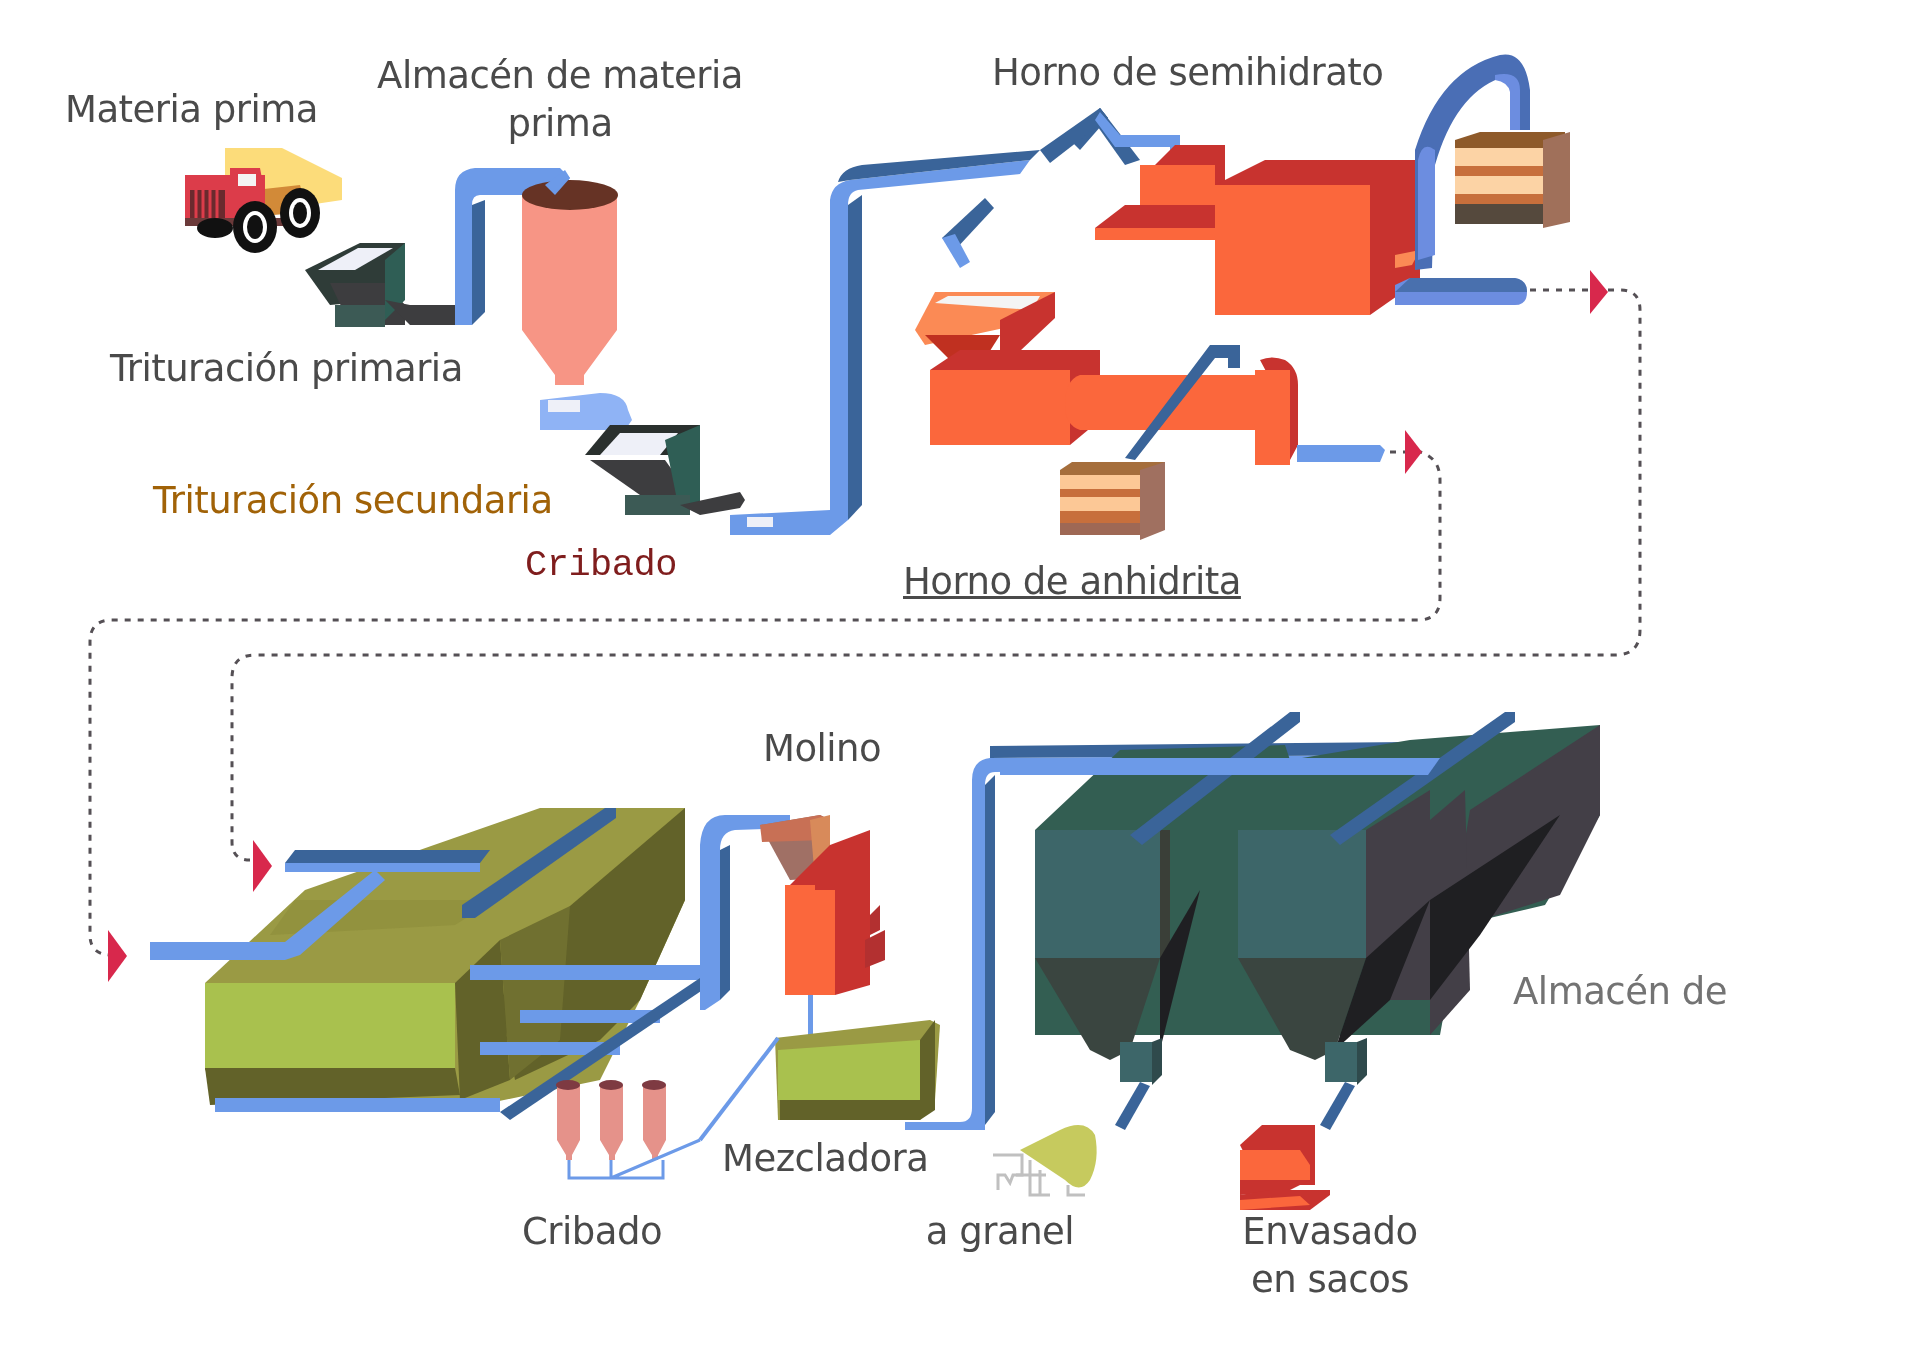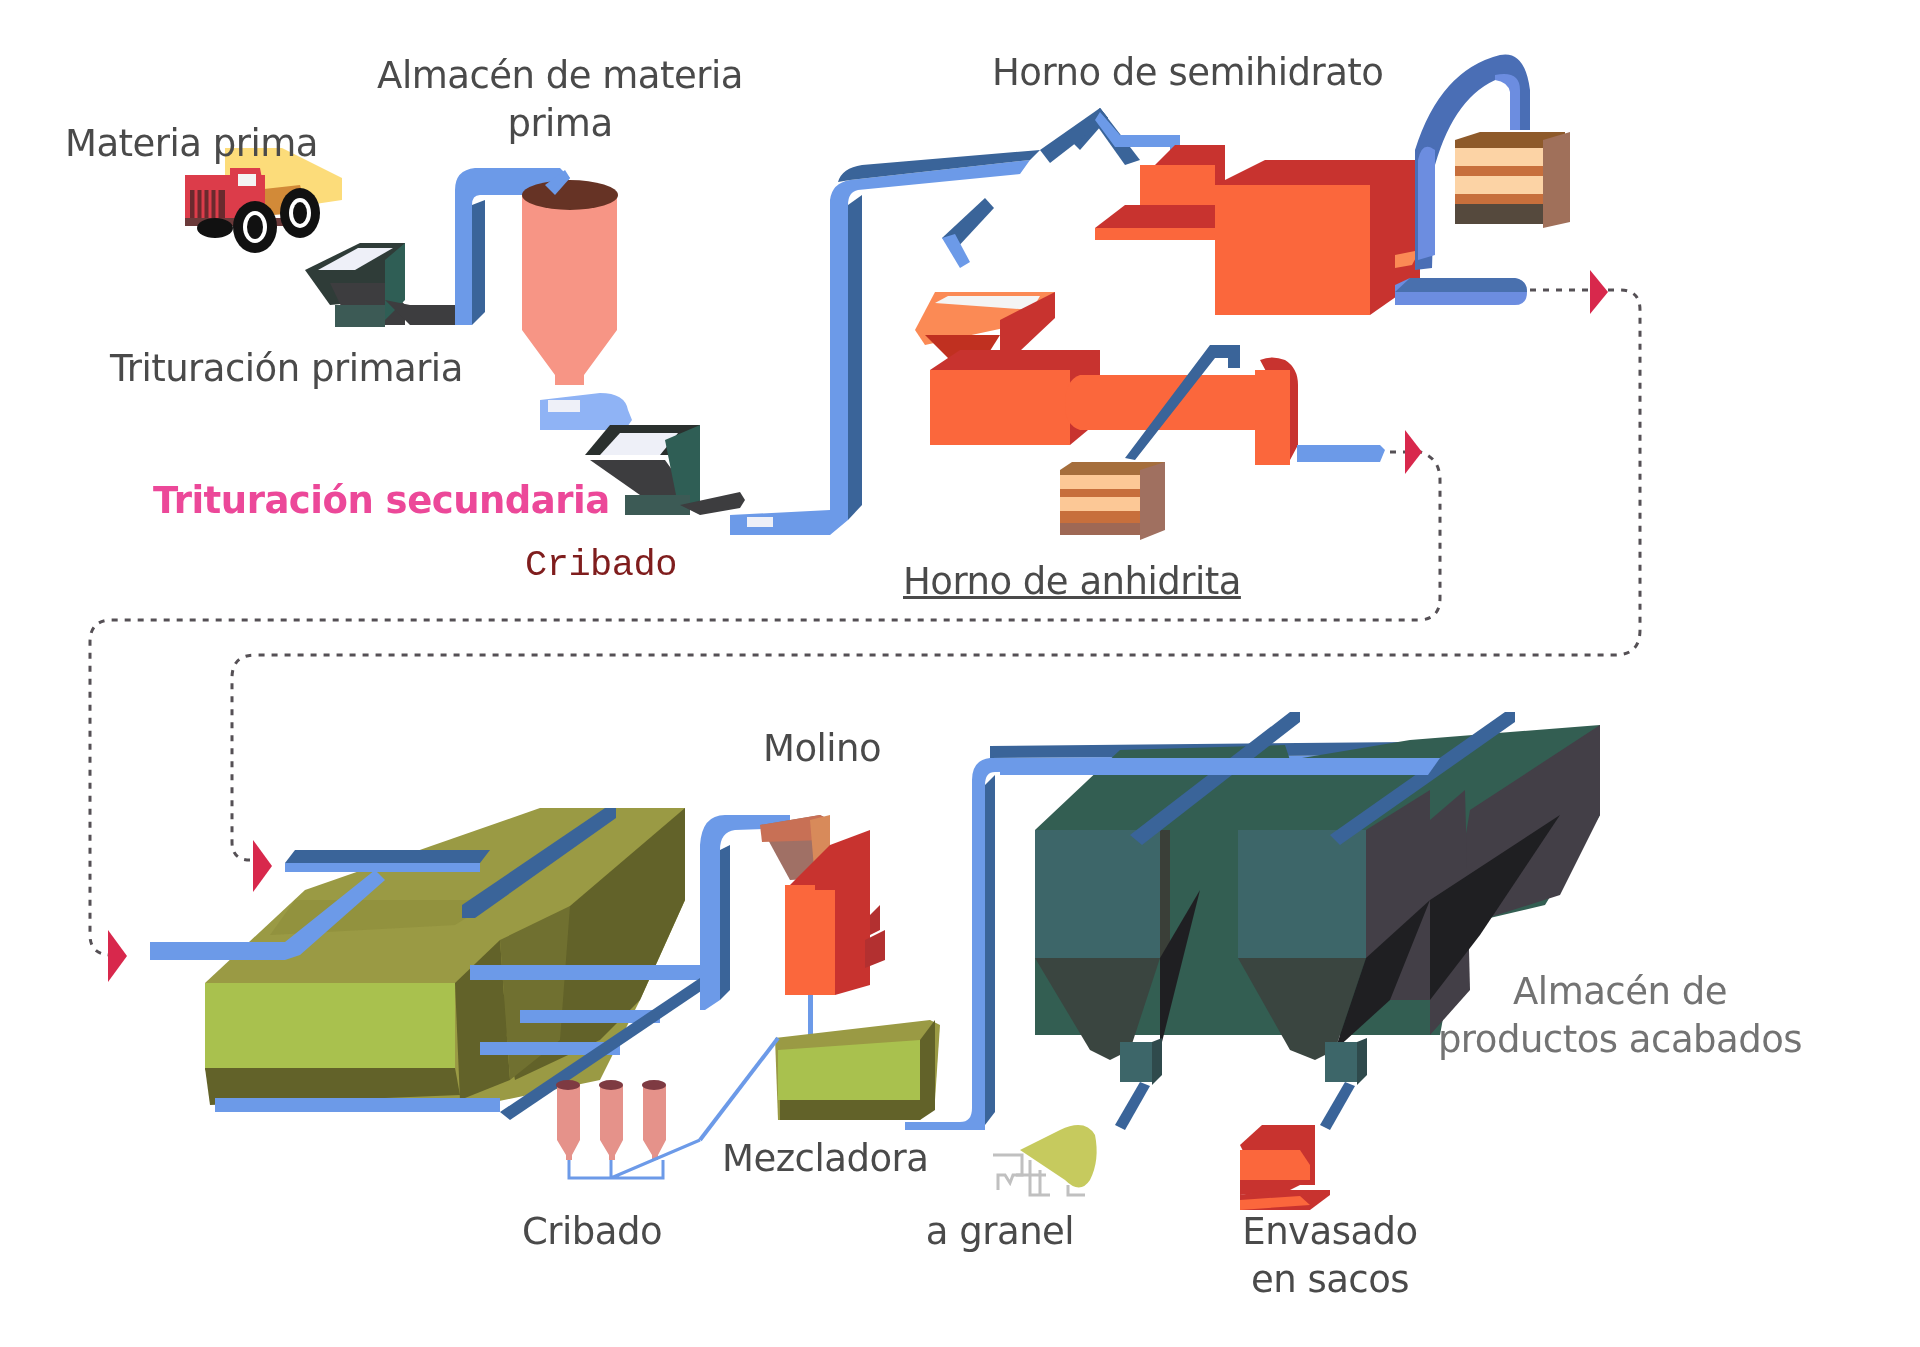--- a/index.html
+++ b/index.html
@@ -242,34 +242,33 @@
 
   <g>
     <polygon points="1240,1145 1262,1125 1315,1125 1315,1185 1260,1185" fill="#c8332f"></polygon>
     <polygon points="1240,1150 1300,1150 1310,1165 1310,1180 1240,1180" fill="#fb673c"></polygon>
     <polygon points="1240,1180 1310,1180 1290,1190 1240,1195" fill="#c8332f"></polygon>
     <polygon points="1240,1195 1270,1190 1330,1190 1330,1195 1310,1210 1240,1210" fill="#c8332f"></polygon>
     <polygon points="1240,1200 1300,1196 1310,1205 1240,1210" fill="#fb673c"></polygon>
   </g>
 </svg>
 
-<div class="lbl" style="left: 65px; top: 86px; color: rgb(74, 74, 74); margin-top: 34px;">Materia prima</div>
+<div class="lbl" style="left: 65px; top: 86px; color: rgb(74, 74, 74);">Materia prima</div>
 <div class="lbl c" style="left: 360px; top: 52px; width: 400px; color: rgb(74, 74, 74);">
   <div>Almacén de materia</div>
   <div>prima</div>
 </div>
 <div class="lbl" style="left: 110px; top: 345px; color: rgb(74, 74, 74);">Trituración primaria</div>
-<div class="lbl" style="left: 153px; top: 477px; color: #ec4899; font-weight: bold;">Trituración secundaria</div>
+<div class="lbl" style="left: 153px; top: 477px; color: #a16207;">Trituración secundaria</div>
 <div class="lbl" style="left: 525px; top: 541px; color: #7f1d1d; font-family: Liberation Mono, monospace;">Cribado</div>
 <div class="lbl" style="left: 992px; top: 49px; color: rgb(74, 74, 74);">Horno de semihidrato</div>
 <div class="lbl" style="left: 903px; top: 558px; color: rgb(74, 74, 74); text-decoration: underline;">Horno de anhidrita</div>
 <div class="lbl" style="left: 763px; top: 725px; color: rgb(74, 74, 74);">Molino</div>
 <div class="lbl c" style="left: 1410px; top: 968px; width: 420px; color: #737373;">
   <div>Almacén de</div>
-  <div>productos acabados</div>
 </div>
 <div class="lbl" style="left: 722px; top: 1135px; color: rgb(74, 74, 74); text-align: center;">Mezcladora</div>
 <div class="lbl" style="left: 522px; top: 1208px; color: rgb(74, 74, 74);">Cribado</div>
 <div class="lbl c" style="left: 860px; top: 1208px; width: 280px; color: rgb(74, 74, 74);">
   <div>a granel</div>
 </div>
 <div class="lbl c" style="left: 1210px; top: 1208px; width: 240px; color: rgb(74, 74, 74);">
   <div>Envasado</div>
   <div>en sacos</div>
 </div>

